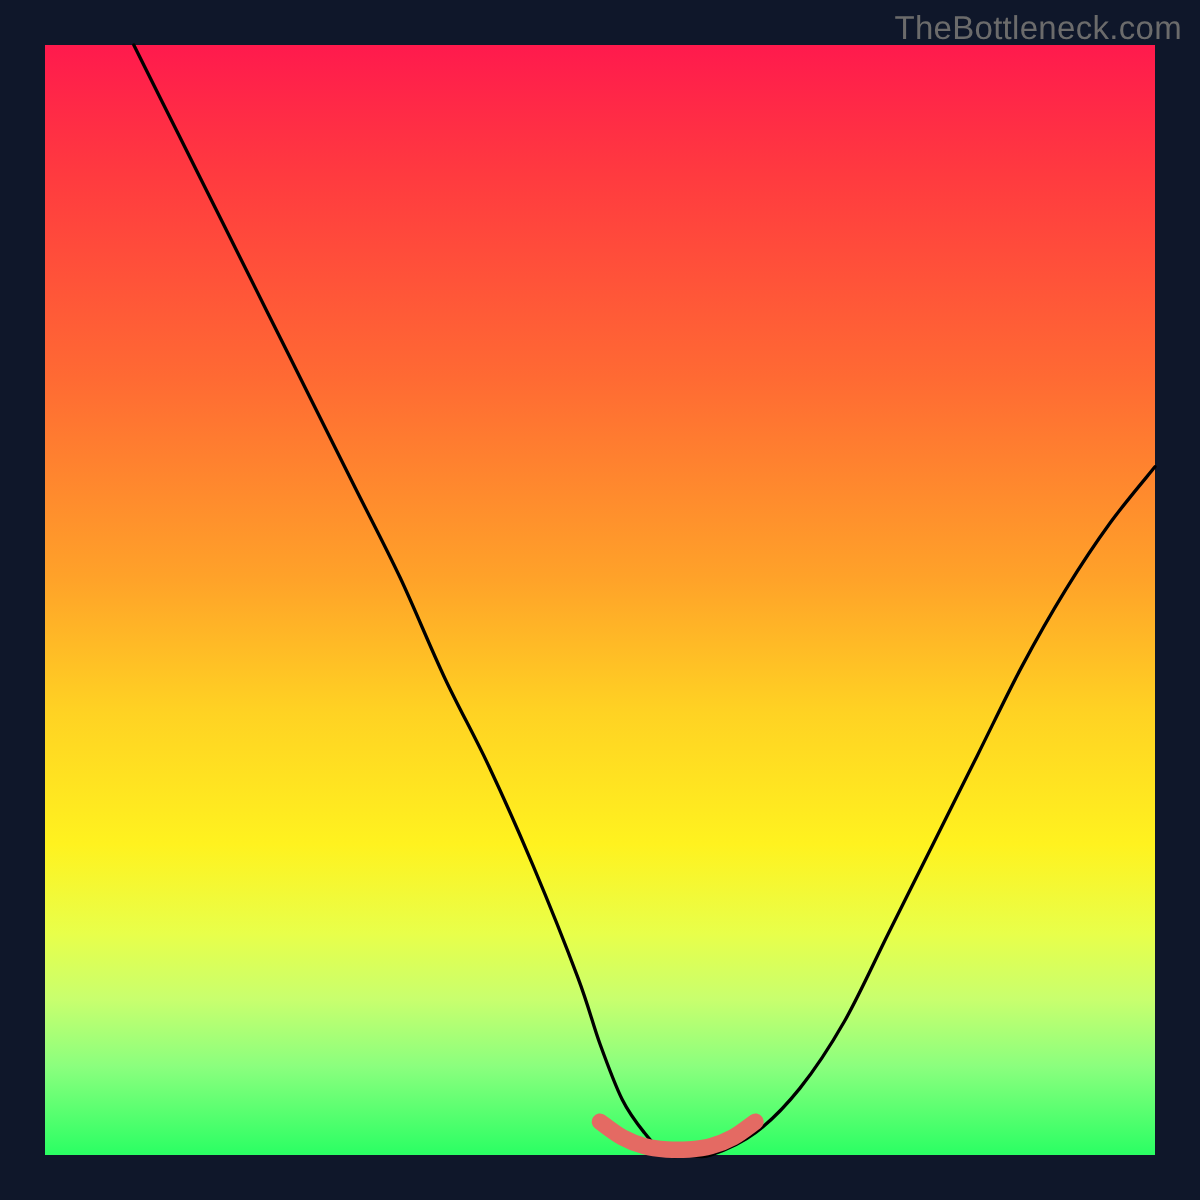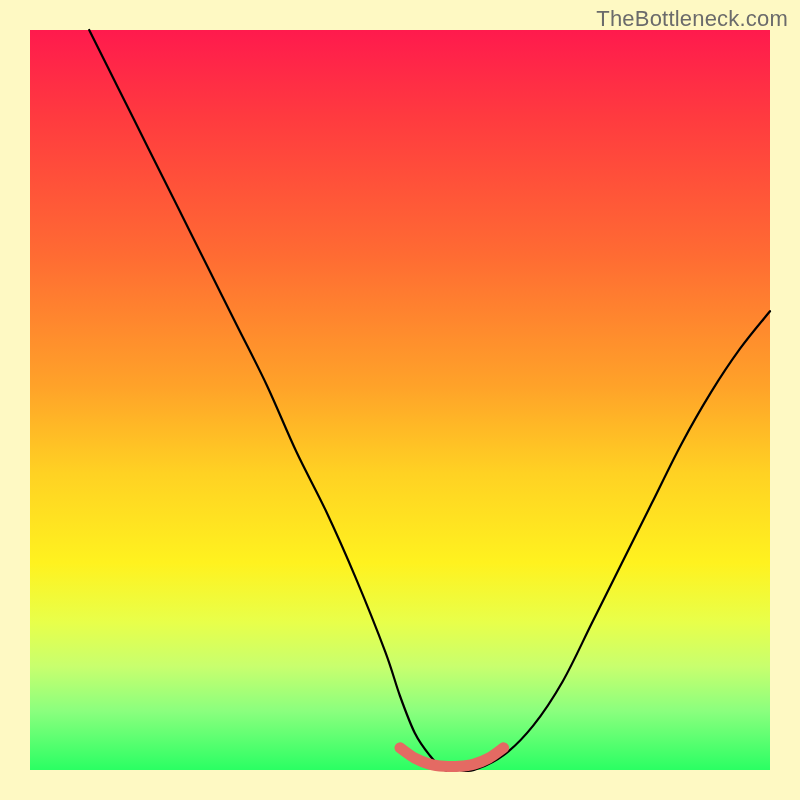--- a/index.html
+++ b/index.html
@@ -8,21 +8,21 @@
     width: 800px;
     height: 800px;
     background: #000;
     overflow: hidden;
     font-family: Arial, Helvetica, sans-serif;
   }
   .frame {
     position: relative;
     width: 800px;
     height: 800px;
-    background: #fef9c3;
+    background: #0f172a;
   }
   .plot-area {
     position: absolute;
     left: 30px;
     top: 30px;
     width: 740px;
     height: 740px;
     
     background: linear-gradient(
       to bottom,

